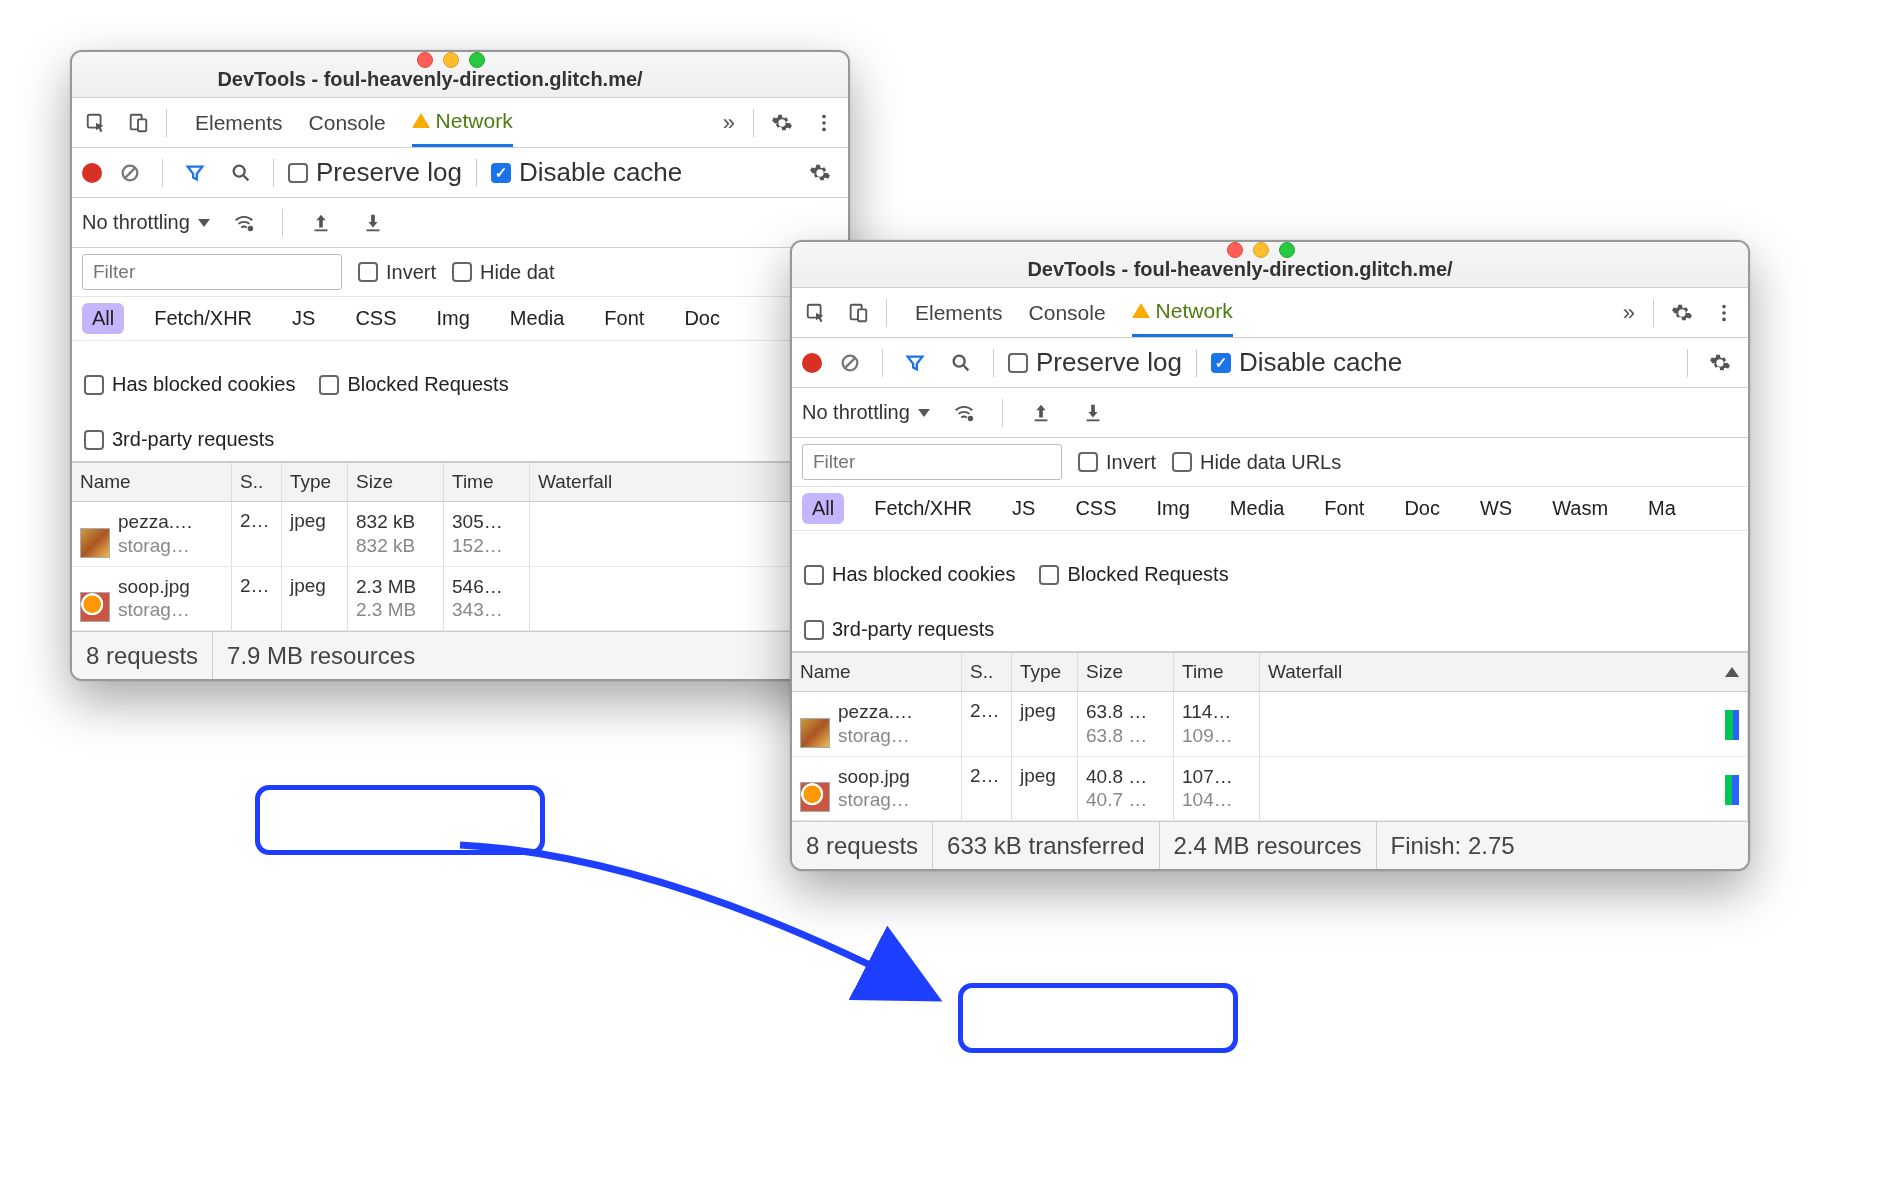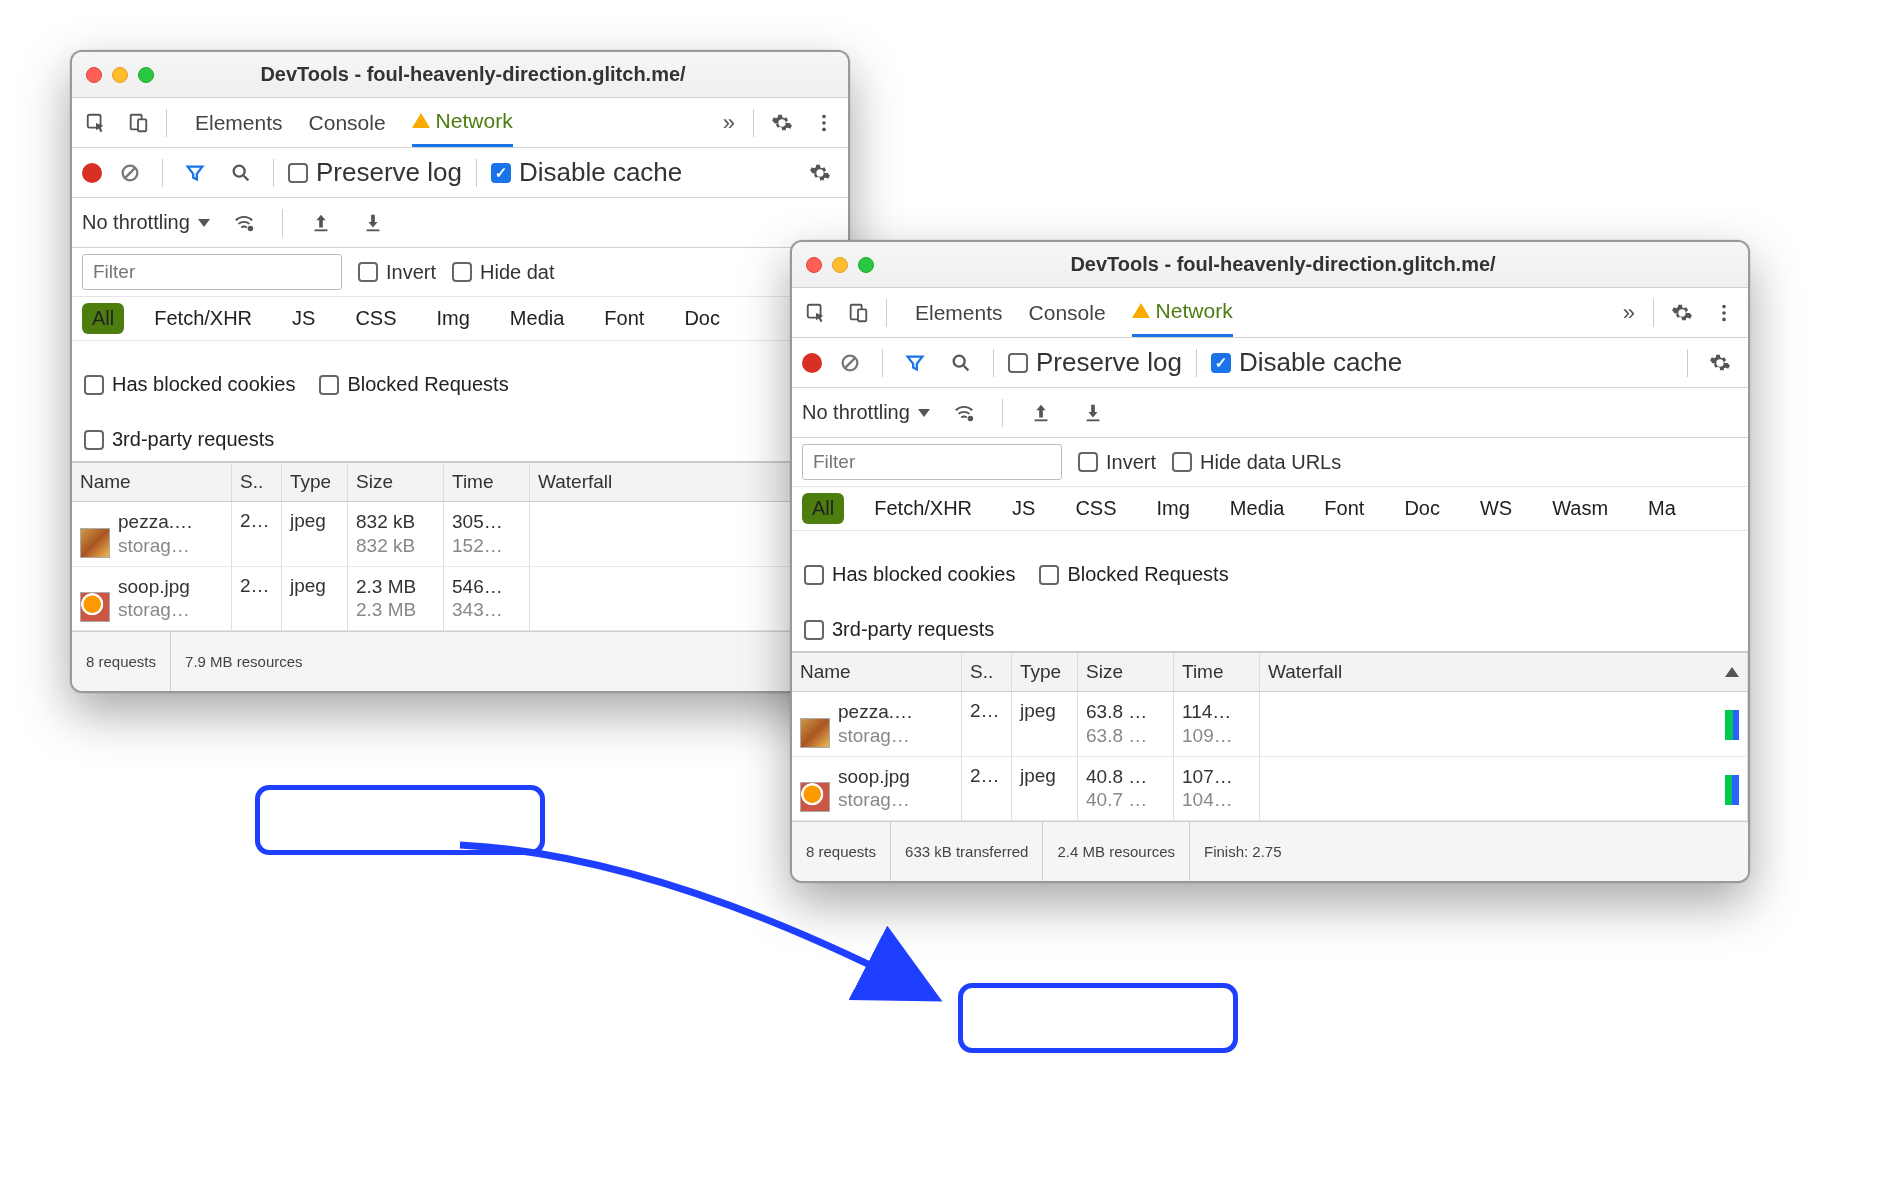--- a/index.html
+++ b/index.html
@@ -18,20 +18,21 @@
     overflow: hidden;
     border: 2px solid #999;
   }
   .titlebar {
     height: 46px;
     display: flex;
     align-items: center;
     padding: 0 14px;
     border-bottom: 1px solid #d0d0d0;
     background: linear-gradient(#f6f6f6,#efefef);
+    flex-direction: column;
   }
   .traffic-lights { display: flex; gap: 10px; margin-right: 18px; }
   .light { width: 16px; height: 16px; border-radius: 50%; }
   .light.red { background: #ff5f57; border: 1px solid #e1433b; }
   .light.yellow { background: #febc2e; border: 1px solid #e0a025; }
   .light.green { background: #28c840; border: 1px solid #1aab2b; }
   .title { flex: 1; text-align: center; font-size: 20px; font-weight: 600; color: #333; margin-right: 60px;}
   .tabbar {
     height: 50px;
     display: flex;
@@ -95,21 +96,21 @@
     width:260px; color:#701a75;
   }
   .chipbar {
     display:flex;align-items:center;
     padding:6px 10px; gap:20px;
     border-bottom:1px solid #e5e5e5;
     font-size:20px; color:#222;
     overflow:hidden; white-space:nowrap;
   }
   .chip { padding:4px 10px; border-radius:6px; cursor:pointer;}
-  .chip.active { background:#4d7c0f;text-align:center;}
+  .chip.active { background:#c4b5fd;text-align:center;}
   .checkrow {
     display:flex;align-items:center;
     padding:8px 12px; gap:24px;
     font-size:20px; color:#222;margin-top:24px;
   }
   .checkrow + .checkrow { padding-top:0;}
   .grid-wrap { border-top:2px solid #ccc;}
   .grid-header {
     display:grid;
     grid-template-columns: 160px 50px 66px 96px 86px 1fr;
@@ -138,21 +139,21 @@
   .thumb.sp { background:radial-gradient(circle at 40% 40%, #f90 35%, #fff 38%, #fff 45%, #c54 48%);}
   .twoline { display:flex;flex-direction:column;line-height:1.25;overflow:hidden;}
   .twoline .l2 { color:#888;}
   .wf-cell { position:relative;}
   .wf-bar { position:absolute; top:18px; height:30px; }
   .wf-bar .a { position:absolute;top:0;height:100%;background:#00c853;}
   .wf-bar .b { position:absolute;top:0;height:100%;background:#2962ff;}
   .statusbar {
     display:flex;align-items:flex-end;
     border-top:1px solid #ccc; background:#f5f5f5;
-    font-size:15px;color:#444;height:60px;
+    font-size:24px;color:#444;height:48px;
     overflow:hidden;
   }
   .statusbar > span { padding:0 14px; border-right:1px solid #ccc; height:100%;display:flex;align-items:center;}
   .highlight {
     position:absolute; border:5px solid #1e3fff; border-radius:14px;
     pointer-events:none;
   }
   .arrow { position:absolute; pointer-events:none;}
   .sort-tri { float:right; width:0;height:0;border-left:7px solid transparent;border-right:7px solid transparent;border-bottom:10px solid #555;margin-top:6px;}
 </style>

